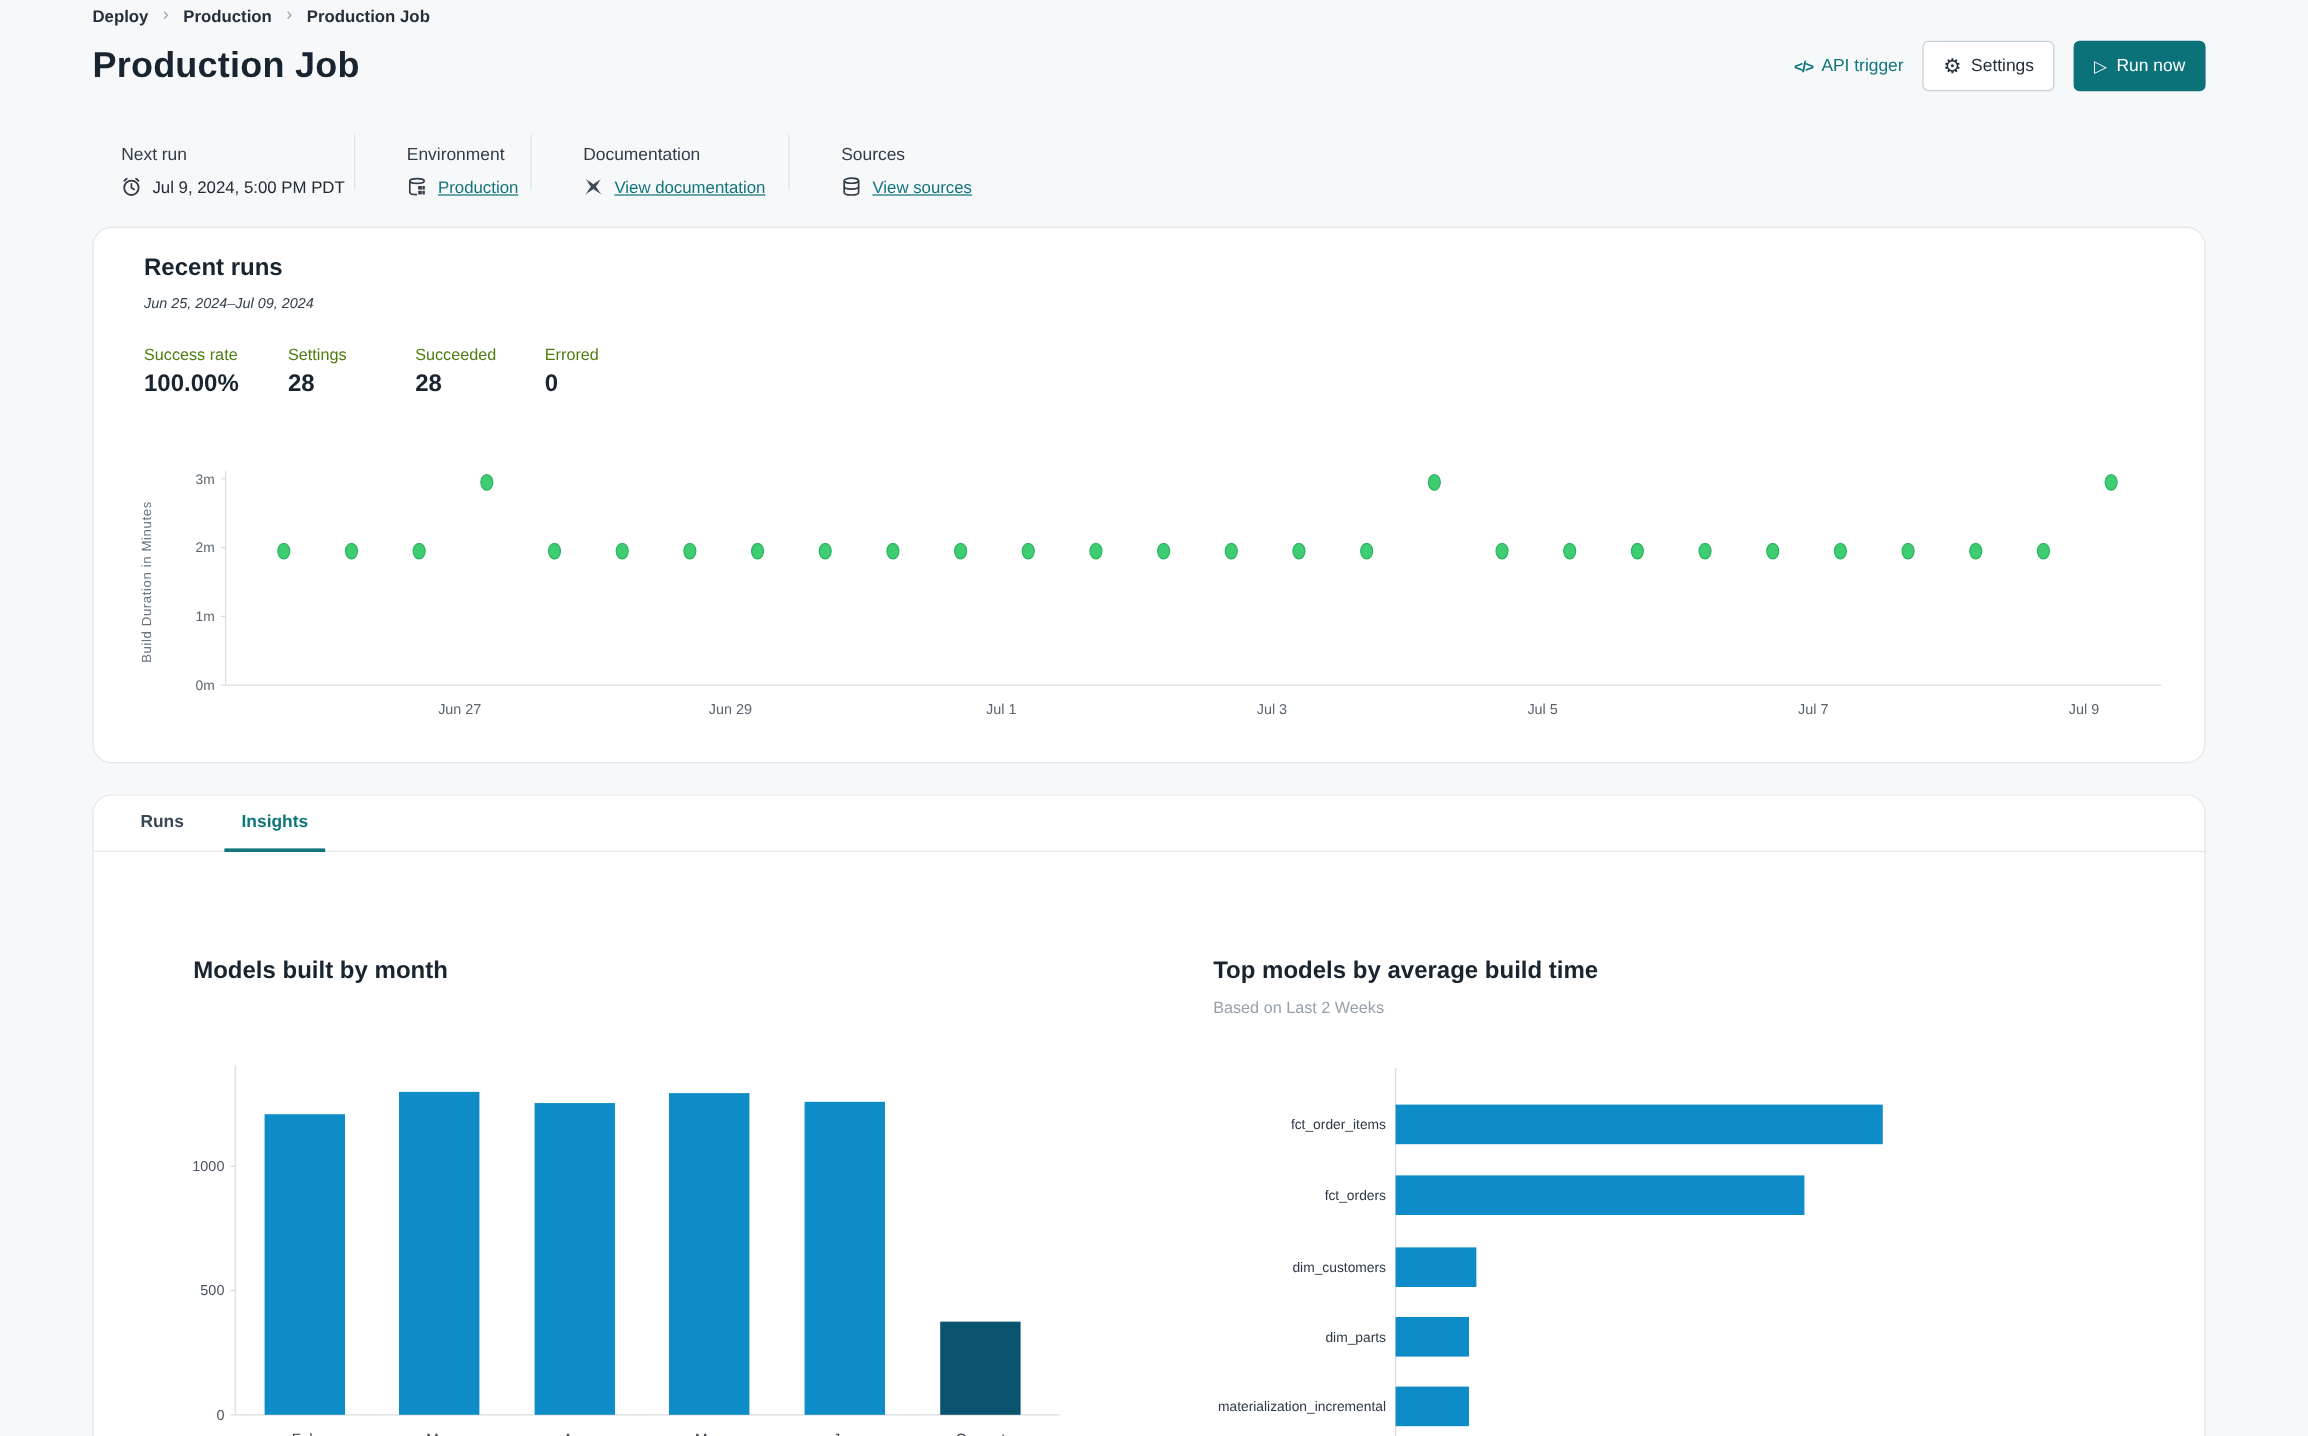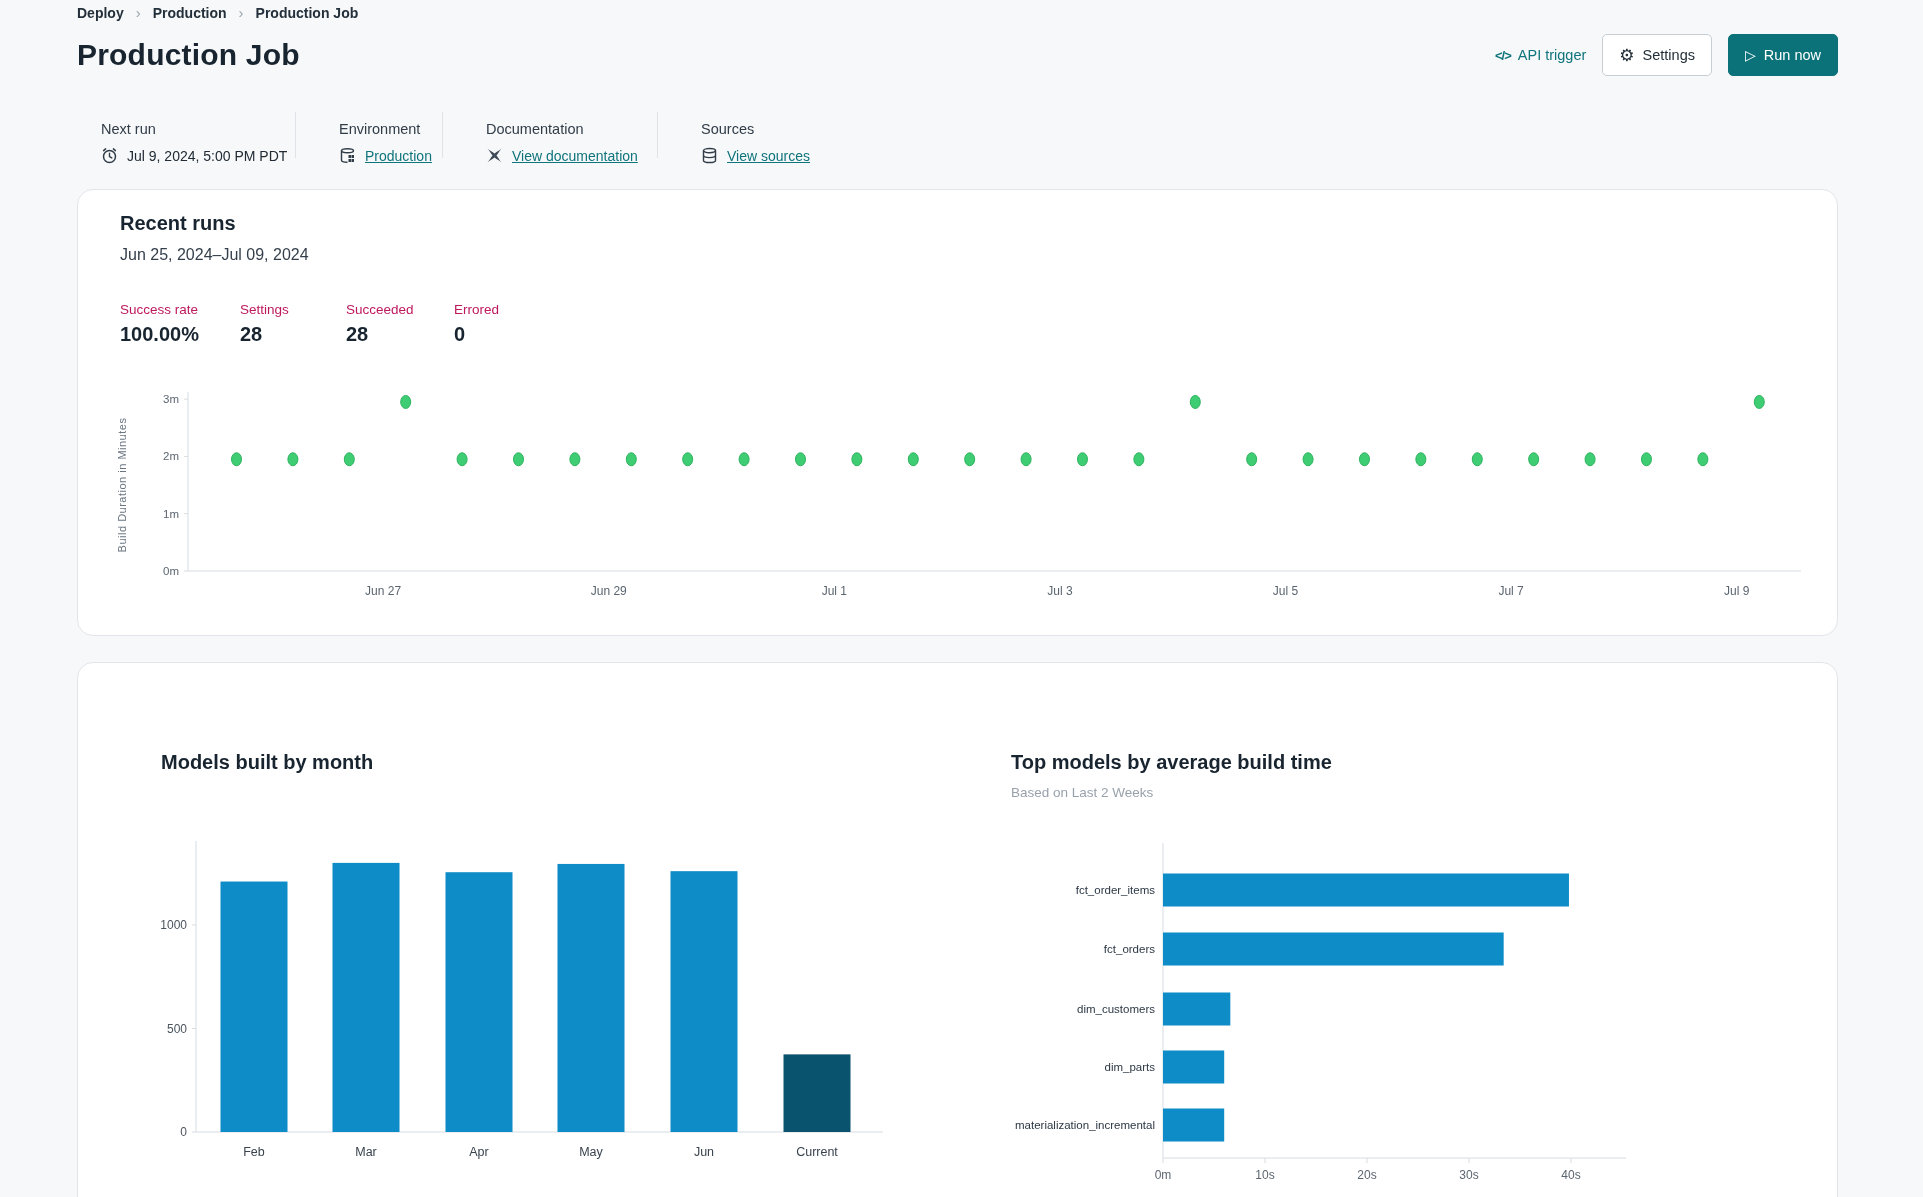--- a/index.html
+++ b/index.html
@@ -29,24 +29,24 @@
   .meta-col { position:absolute; top:11px;margin-left:24px; }
   .meta-label { font-size:14.5px; color:#303c48; margin-bottom:10px; }
   .meta-value { display:flex; align-items:center; gap:9px; font-size:14px; color:#202b36; }
   .meta-link { color:#0f747c; text-decoration:underline; cursor:pointer; }
   .meta-div { position:absolute; top:2px; width:1px; height:46px; background:#dfe3e7; }
   .mi { display:inline-flex; }
 
   .card { position:absolute; left:77px; width:1761px; background:#fff; border:1px solid #e2e6ea; border-radius:16px; }
   .card-recent { top:189px; height:447px; }
   .rr-title { position:absolute; left:42px; top:22px; font-size:20px; font-weight:700; color:#18242f; }
-  .rr-range { position:absolute; left:42px; top:56px; font-size:16px; color:#343f4b; }
+  .rr-range { position:absolute; left:42px; top:56px; font-size:12px; color:#343f4b;font-style:italic; }
   .rr-stats { position:absolute; left:42px; top:98px; }
   .stat { position:absolute; top:0; }
-  .stat-label { font-size:13.5px; color:#be185d; margin-bottom:6px;margin-top:14px; }
+  .stat-label { font-size:13.5px; color:#4d7c0f; margin-bottom:6px; }
   .stat-value { font-size:20px; font-weight:700; color:#18242f; }
   .scatter-wrap { position:absolute; left:20px; top:150px; }
 
   .card-tabs { top:662px; height:560px; }
   .tabbar { height:47px; border-bottom:1px solid #e3e7ea; display:flex; align-items:stretch; padding-left:25px; gap:20px; }
   .tab { display:flex; align-items:center; padding:0 14px; font-size:14.5px; font-weight:600; color:#3a4754; cursor:pointer; border-bottom:3px solid transparent; margin-bottom:-1px; }
   .tab.active { color:#0f747c; border-bottom-color:#0f747c; }
   .chart-title { position:absolute; font-size:20px; font-weight:700; color:#18242f; }
   .chart-subtitle { position:absolute; font-size:13.5px; color:#98a1ab; }
   .bar-wrap { position:absolute; left:60px; top:160px; }
@@ -209,20 +209,24 @@
         <ellipse cx="1379.272027972028" cy="119.26500000000001" rx="5" ry="6.5" fill="#3ecd72" stroke="#2db35f" stroke-width="1"></ellipse>
         <ellipse cx="1435.6706293706293" cy="119.26500000000001" rx="5" ry="6.5" fill="#3ecd72" stroke="#2db35f" stroke-width="1"></ellipse>
         <ellipse cx="1492.0692307692307" cy="119.26500000000001" rx="5" ry="6.5" fill="#3ecd72" stroke="#2db35f" stroke-width="1"></ellipse>
         <ellipse cx="1548.467832167832" cy="119.26500000000001" rx="5" ry="6.5" fill="#3ecd72" stroke="#2db35f" stroke-width="1"></ellipse>
         <ellipse cx="1604.8664335664334" cy="119.26500000000001" rx="5" ry="6.5" fill="#3ecd72" stroke="#2db35f" stroke-width="1"></ellipse>
         <ellipse cx="1661.2650349650348" cy="61.965" rx="5" ry="6.5" fill="#3ecd72" stroke="#2db35f" stroke-width="1"></ellipse>
       </svg></div>
 </section>
 
 <section class="card card-tabs">
+  <div class="tabbar">
+    <div class="tab">Runs</div>
+    <div class="tab active">Insights</div>
+  </div>
   <div style="position:relative; height:510px;">
     <h3 class="chart-title" style="left:83px; top:88px;text-align:right;">Models built by month</h3>
     <div class="bar-wrap" id="bar-chart"><svg width="840" height="350" viewBox="0 0 840 350">
           <line x1="58" y1="18" x2="58" y2="309" stroke="#d7dce1" stroke-width="1"></line>
           <line x1="58" y1="309" x2="745" y2="309" stroke="#d7dce1" stroke-width="1"></line>
           <line x1="54" y1="309" x2="58" y2="309" stroke="#d7dce1" stroke-width="1"></line>
           <text x="49" y="313" font-size="12" fill="#4a545e" text-anchor="end">0</text>
           <line x1="54" y1="205.5" x2="58" y2="205.5" stroke="#d7dce1" stroke-width="1"></line>
           <text x="49" y="209.5" font-size="12" fill="#4a545e" text-anchor="end">500</text>
           <line x1="54" y1="102" x2="58" y2="102" stroke="#d7dce1" stroke-width="1"></line>

